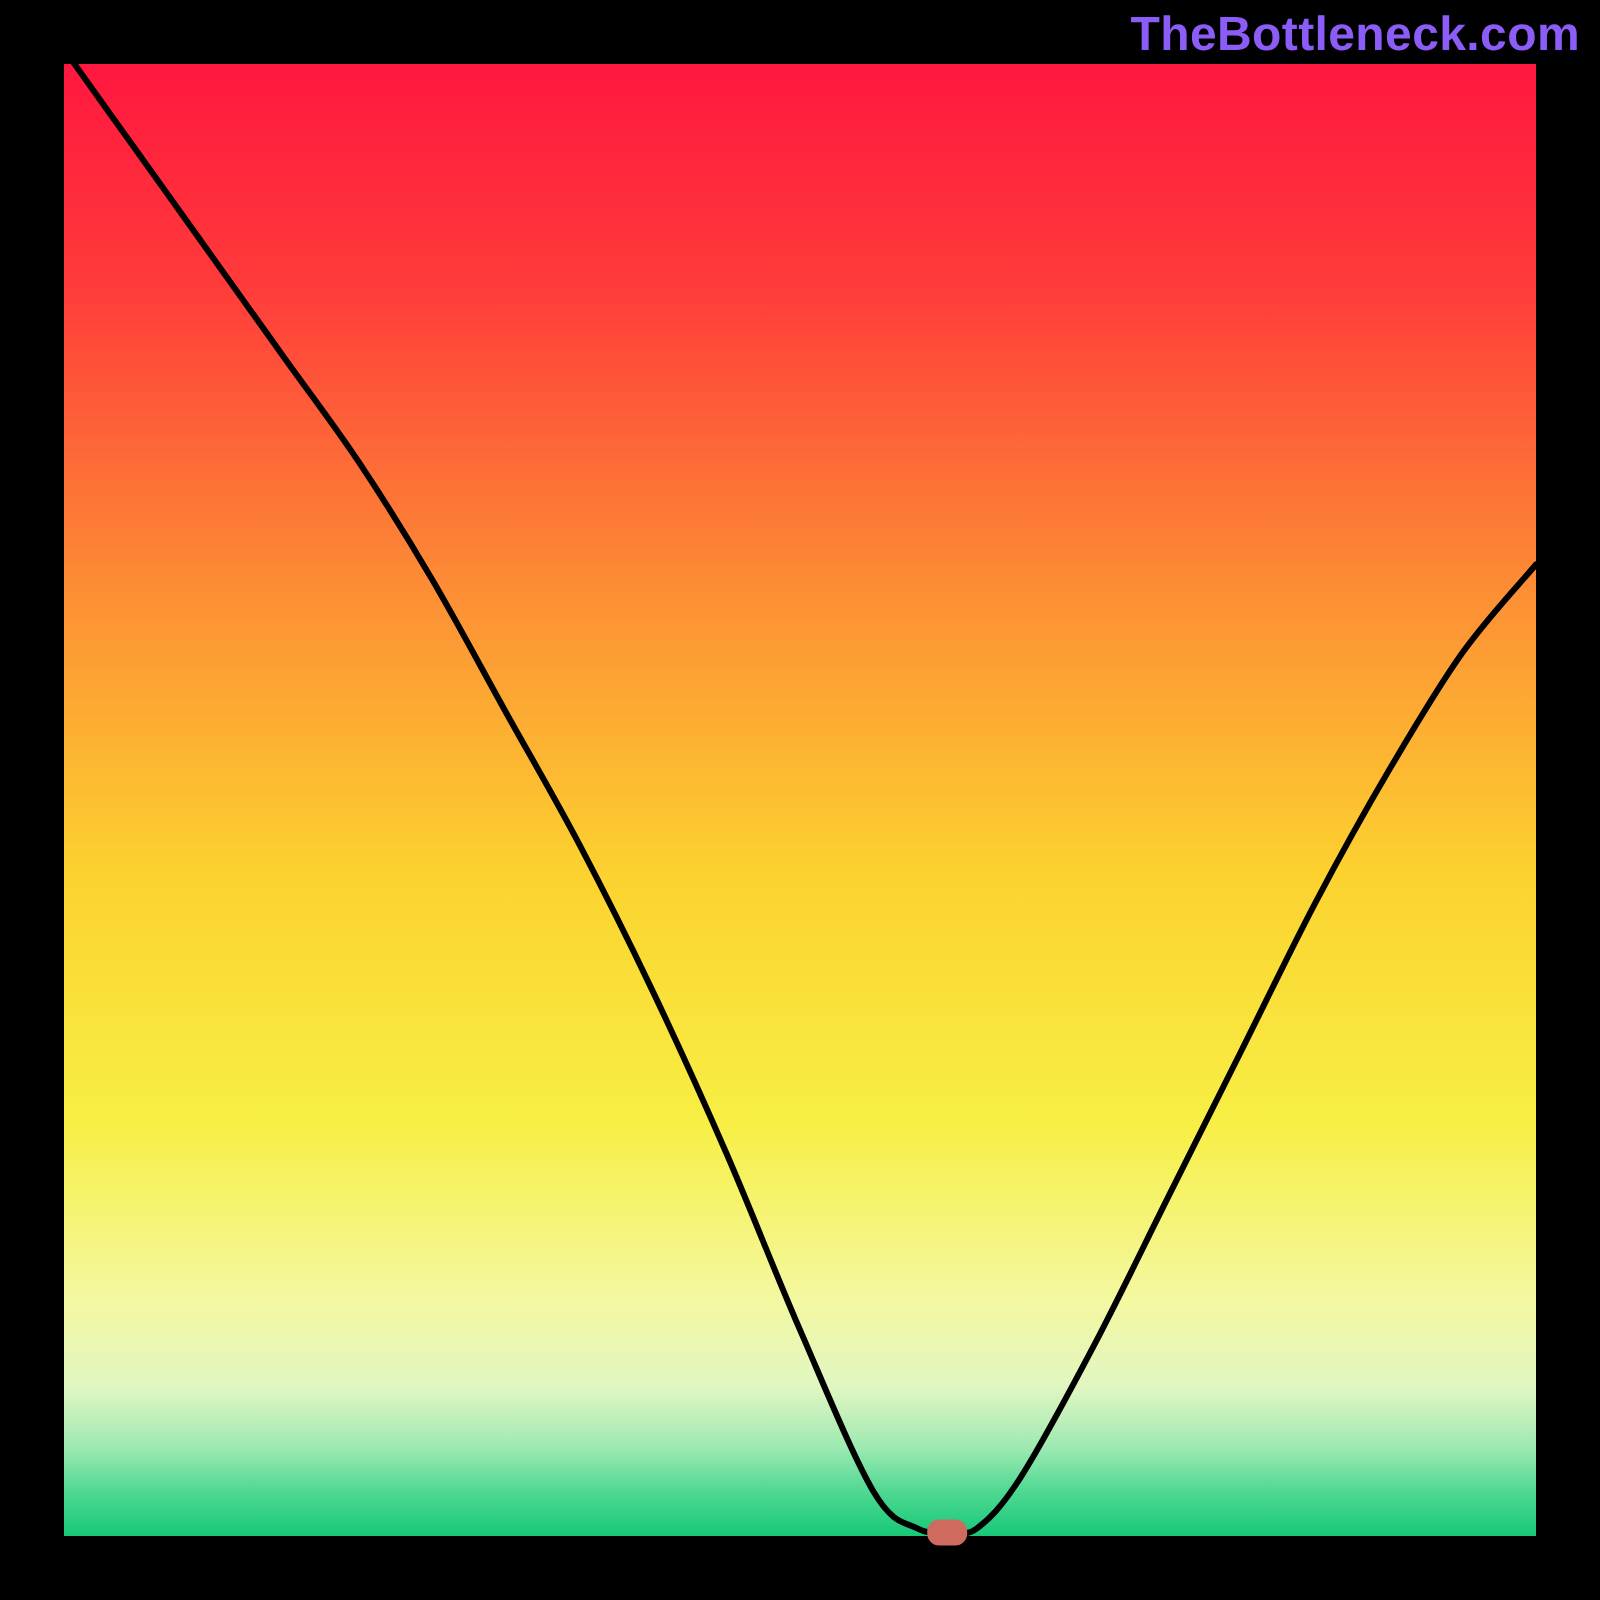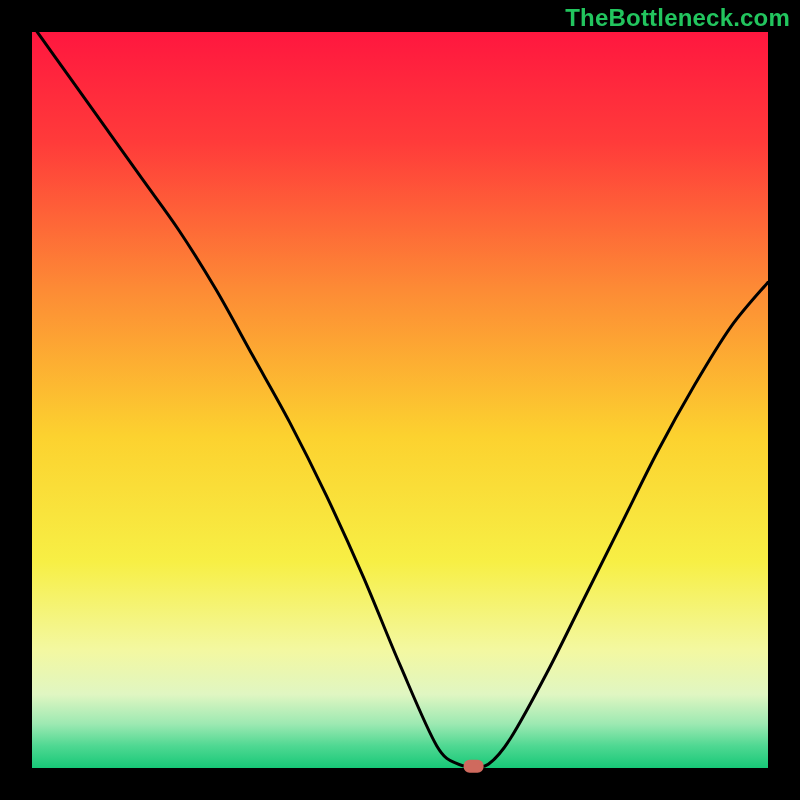--- a/index.html
+++ b/index.html
@@ -16,21 +16,21 @@
   .chart-frame {
     position: relative;
     width: 800px;
     height: 800px;
     background: #000;
   }
   .watermark {
     position: absolute;
     top: 4px;
     right: 10px;
-    color: #22c55e;
+    color: #8b5cf6;
     font-size: 24px;
     font-weight: 600;
     letter-spacing: 0.2px;
     z-index: 5;
   }
   svg {
     position: absolute;
     top: 0;
     left: 0;
   }

